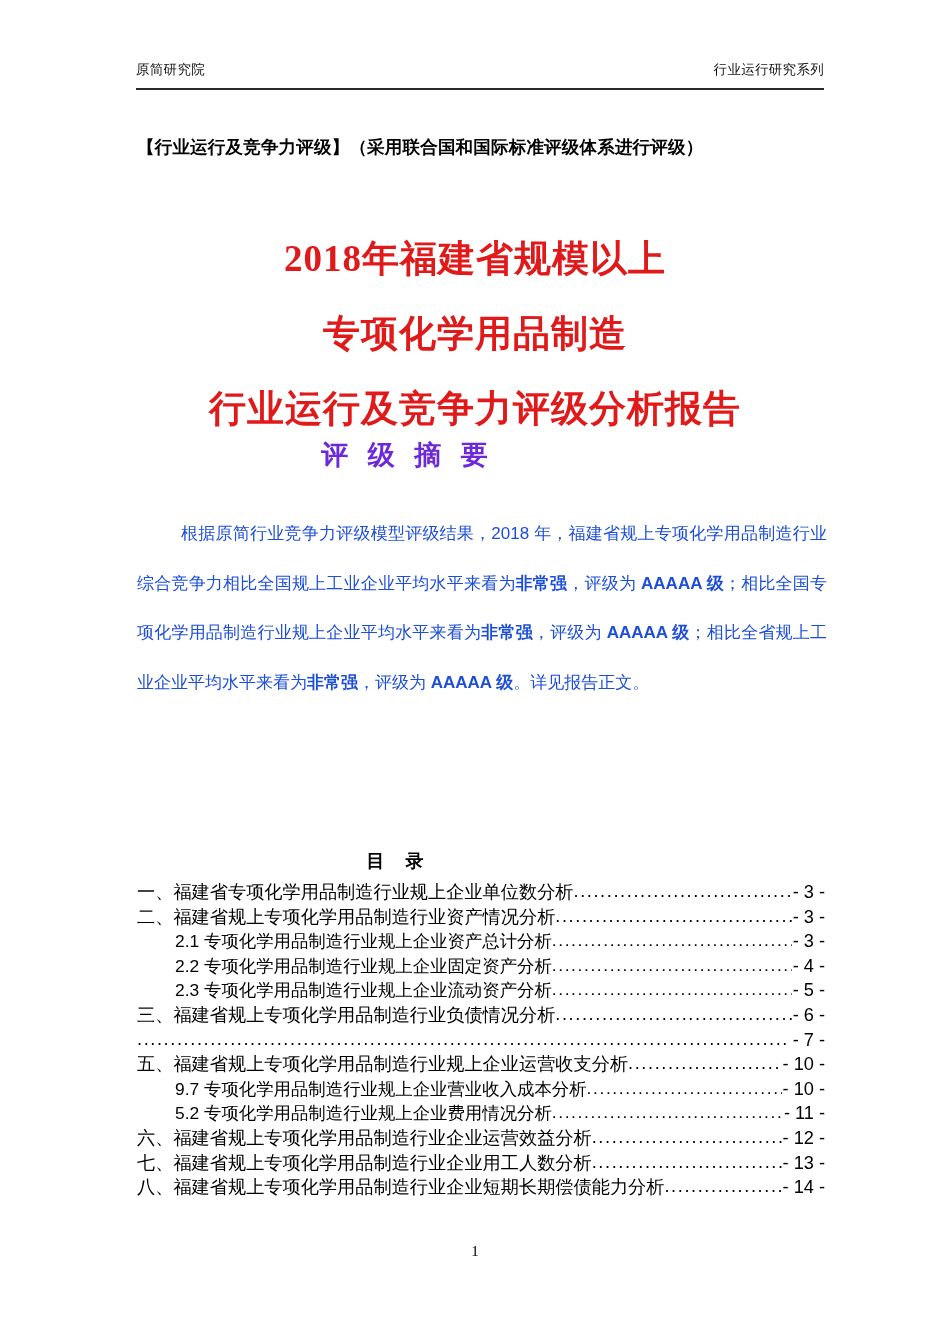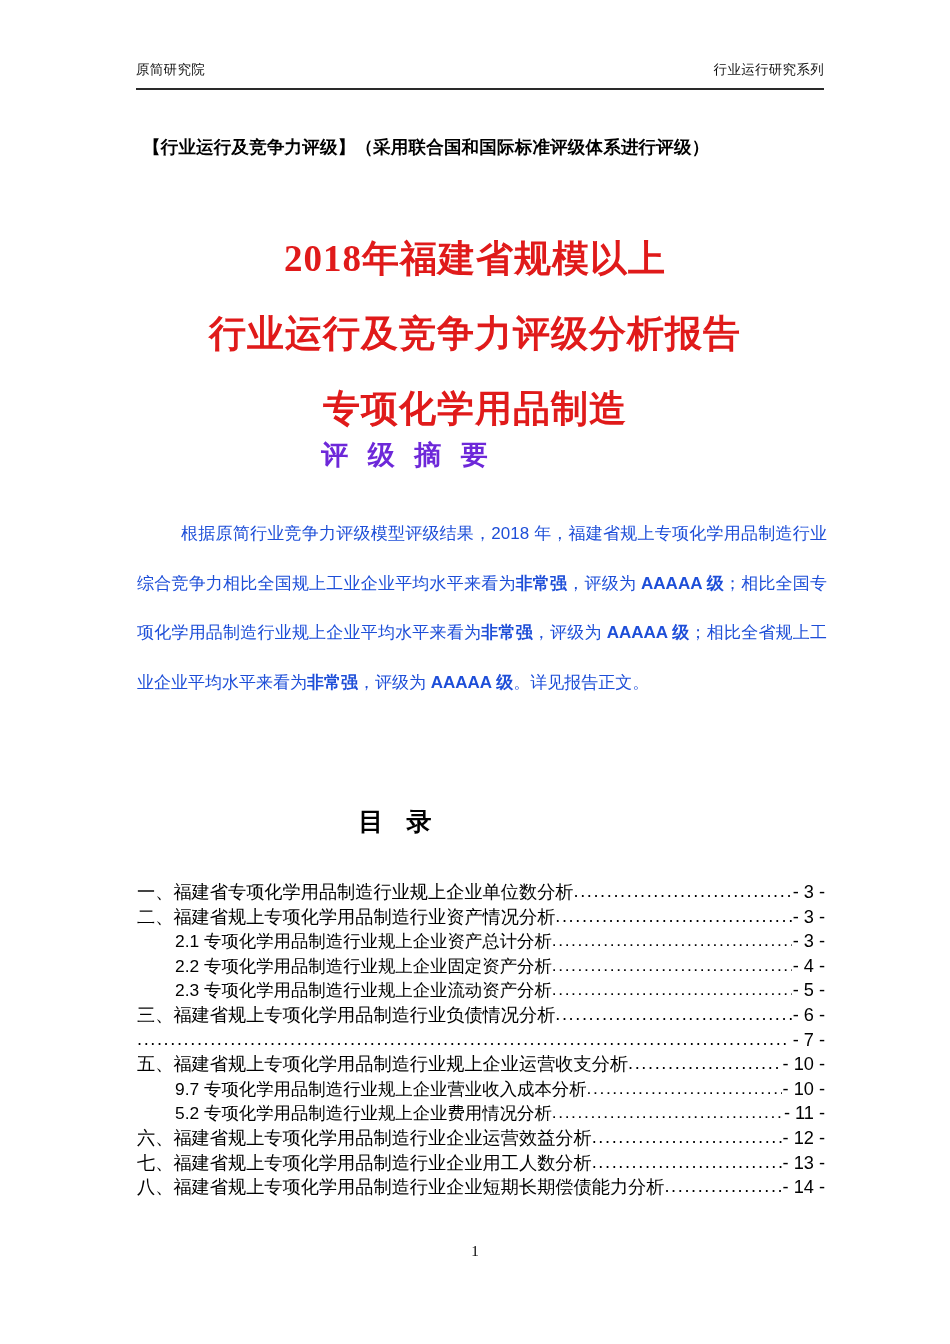--- a/index.html
+++ b/index.html
@@ -51,21 +51,20 @@
     position: absolute;
     top: 135px;
     left: 137px;
     width: 700px;
     font-family: "Liberation Serif", "DejaVu Serif", serif;
     font-weight: bold;
     font-size: 17.5px;
     letter-spacing: 0.2px;
     color: #000000;
     white-space: nowrap;
-    margin-left: 6px;
   }
 
   
   .doc-title {
     position: absolute;
     top: 212px;
     left: 0;
     width: 950px;
     text-align: center;
     color: #e01a1a;
@@ -107,27 +106,27 @@
     text-align: justify;
     text-justify: inter-ideograph;
     text-indent: 44px;
     color: #1d4ed8;
   }
   .abstract b { font-weight: bold; }
 
   
   .toc-heading {
     position: absolute;
-    top: 804px;
+    top: 844px;
     left: 0;
     width: 798px;
     text-align: center;
     font-family: "Liberation Sans", "DejaVu Sans", sans-serif;
     font-weight: bold;
-    font-size: 25px;
+    font-size: 18px;
     line-height: 34px;
     letter-spacing: 8px;
     color: #000000;
   }
 
   
   .toc {
     position: absolute;
     top: 880px;
     left: 137px;
@@ -186,22 +185,22 @@
   <div class="page-header">
     <span>原简研究院</span>
     <span>行业运行研究系列</span>
   </div>
   <div class="page-header-rule"></div>
 
   <div class="kicker">【行业运行及竞争力评级】（采用联合国和国际标准评级体系进行评级）</div>
 
   <div class="doc-title">
     <span class="tline">2018年福建省规模以上</span>
+    <span class="tline">专项化学用品制造</span>
     <span class="tline">行业运行及竞争力评级分析报告</span>
-    <span class="tline">专项化学用品制造</span>
   </div>
 
   <div class="section-heading">评 级 摘 要</div>
 
   <p class="abstract"><span>根据原简行业竞争力评级模型评级结果，2018 年，福建省规上专项化学用品制造行业综合竞争力相比全国规上工业企业平均水平来看为</span><b>非常强</b><span>，评级为 </span><b>AAAAA 级</b><span>；相比全国专项化学用品制造行业规上企业平均水平来看为</span><b>非常强</b><span>，评级为 </span><b>AAAAA 级</b><span>；相比全省规上工业企业平均水平来看为</span><b>非常强</b><span>，评级为 </span><b>AAAAA 级</b><span>。详见报告正文。</span></p>
 
   <div class="toc-heading">目  录</div>
   <div class="toc" id="toc-list">
       <div class="toc-item">
         <span class="toc-label">一、福建省专项化学用品制造行业规上企业单位数分析</span>

